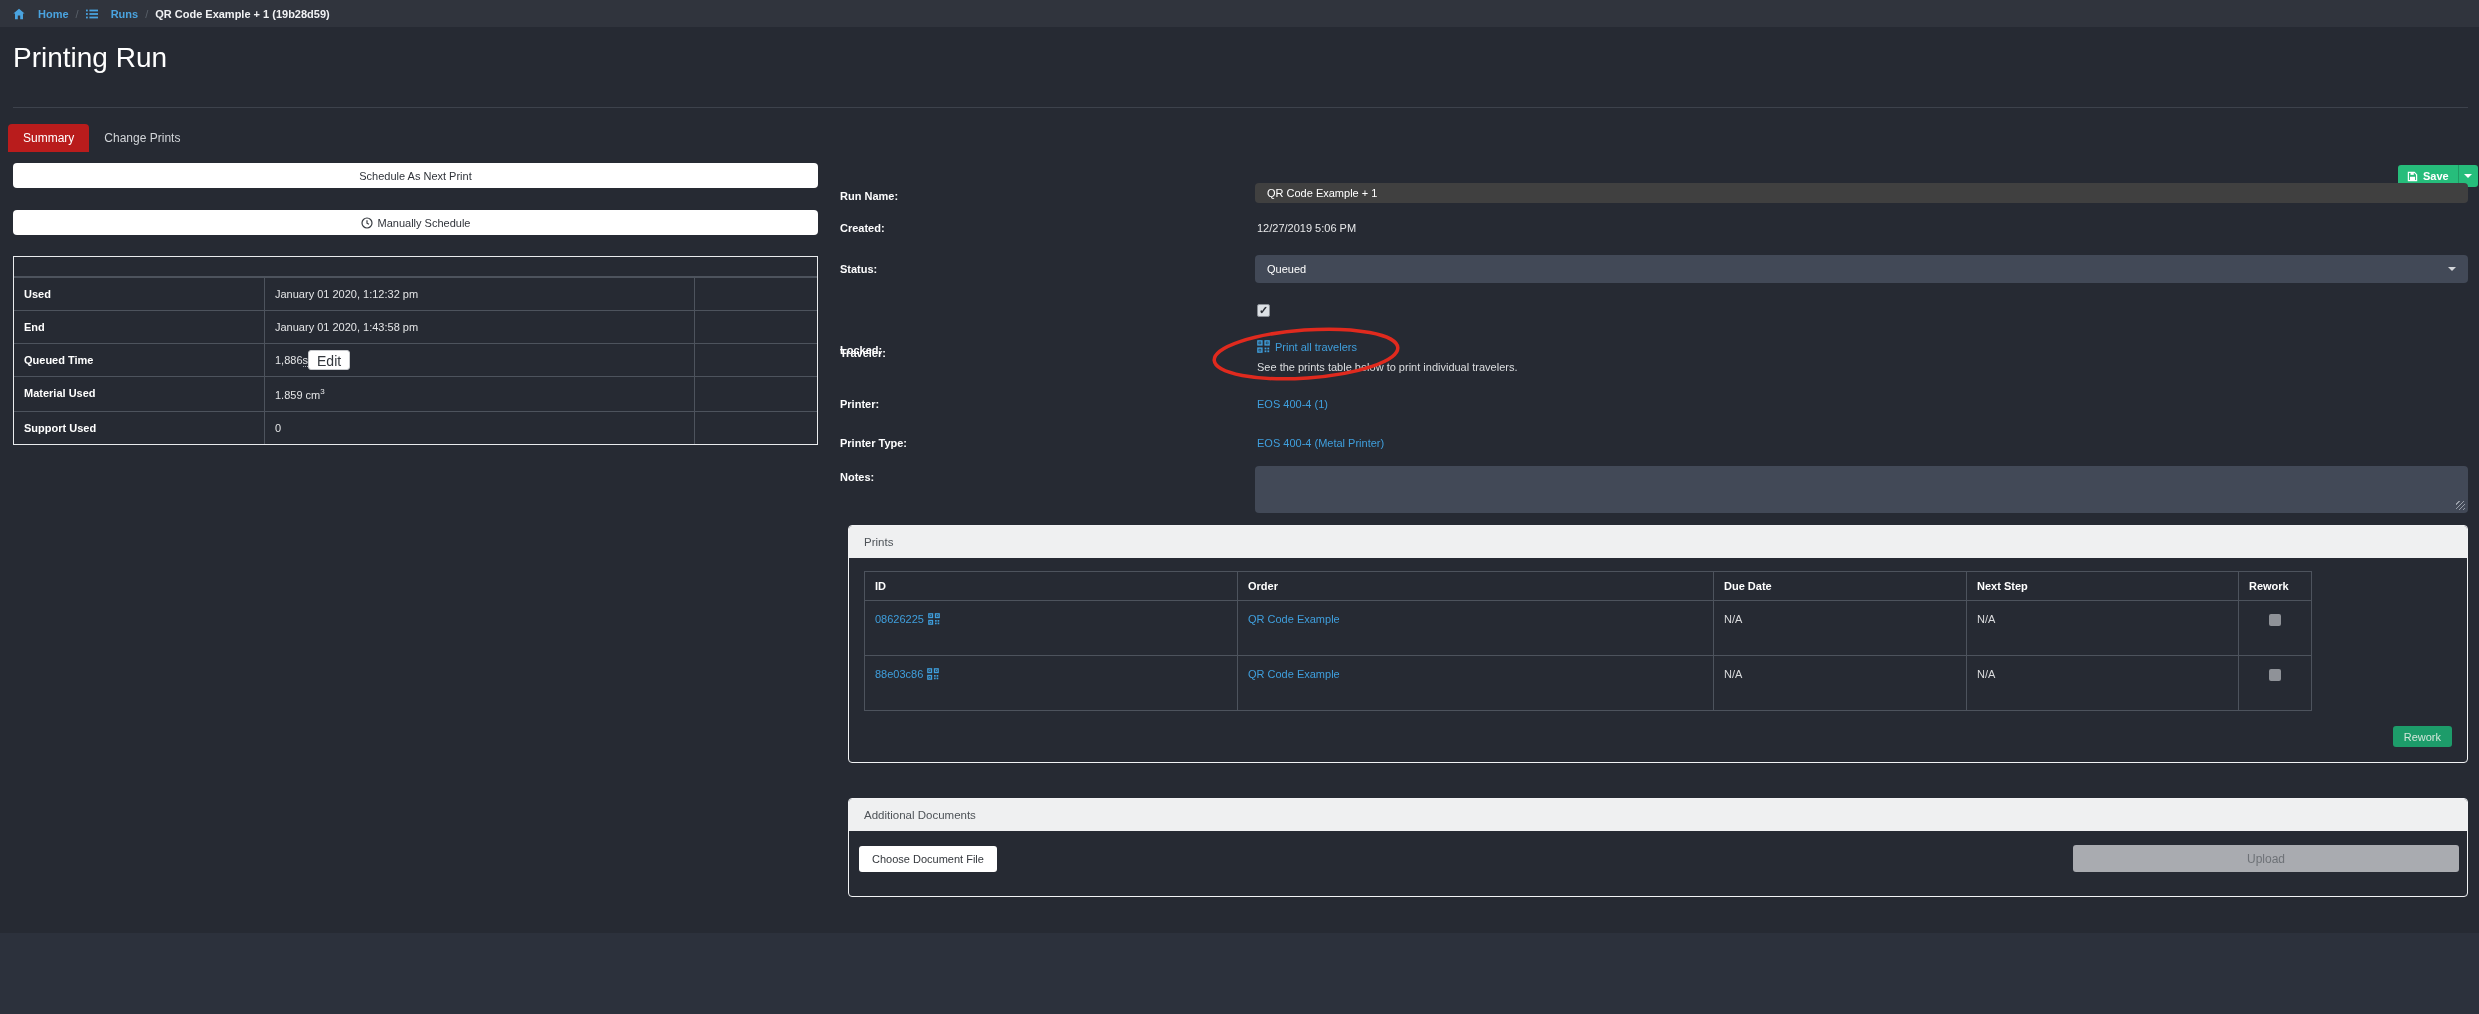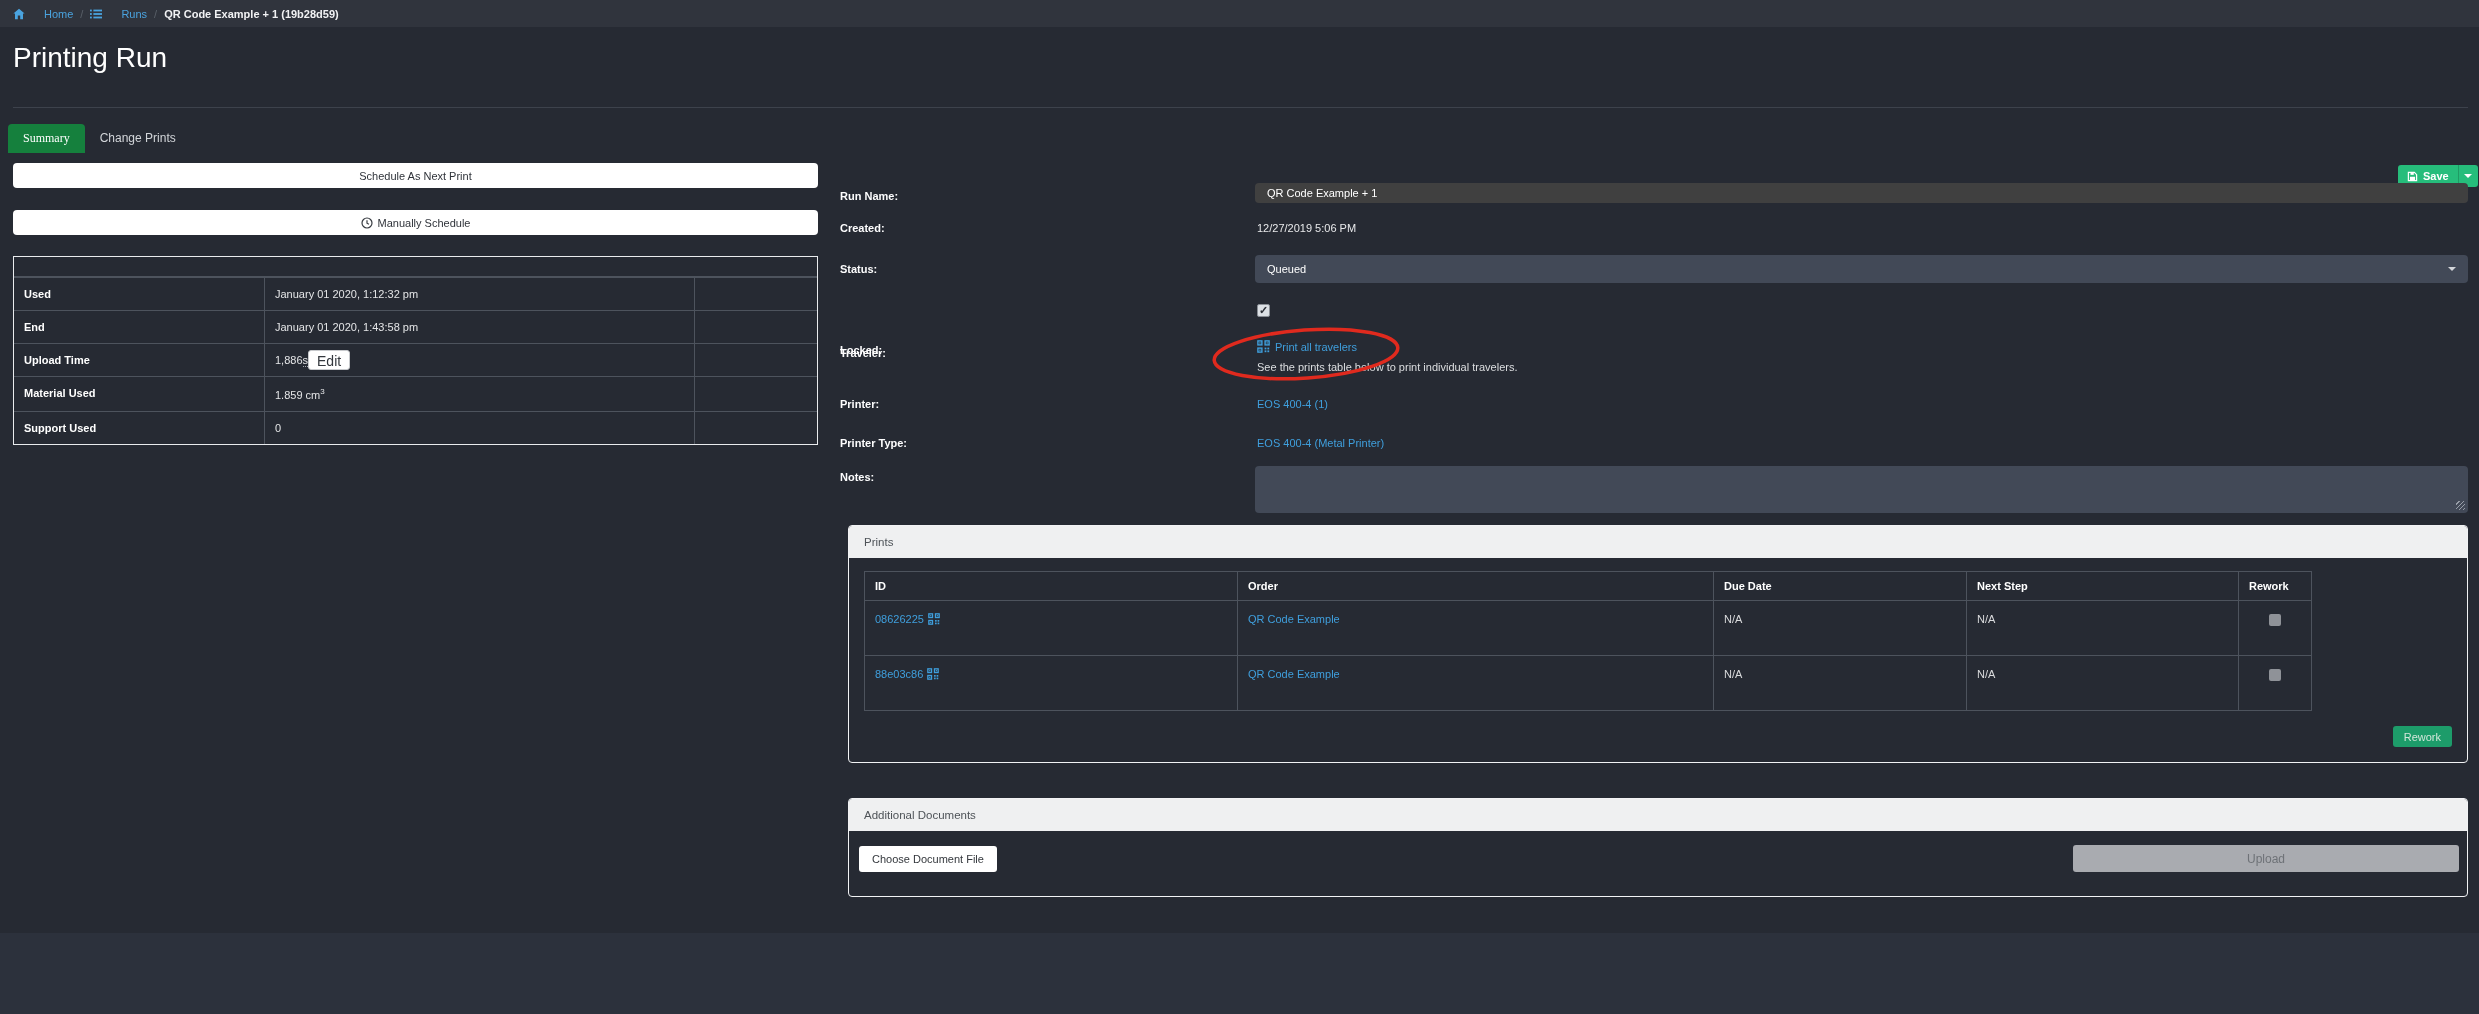--- a/index.html
+++ b/index.html
@@ -9,30 +9,30 @@
     background:#262a33; color:#e8e9eb;
     font-family:"Liberation Sans", sans-serif; font-size:11px;
   }
   a { text-decoration:none; }
 
   
   .topbar {
     position:absolute; left:0; top:0; width:2479px; height:27px;
     background:#30343d; display:flex; align-items:center; padding-left:13px; gap:7px;
   }
-  .crumb-link { color:#4aa3df; display:flex; align-items:center; gap:19px; cursor:pointer; }
+  .crumb-link { color:#4aa3df; display:flex; align-items:center; gap:13px; cursor:pointer;font-weight:bold; }
   .crumb-sep { color:#596069; }
   .crumb-current { color:#f1f2f4; font-weight:600; }
 
   
   .page-title { position:absolute; left:13px; top:42px; font-size:28px; font-weight:400; color:#ffffff; }
   .title-divider { position:absolute; left:13px; right:11px; top:107px; border-top:1px solid #3d424c; }
   .tabs { position:absolute; left:8px; top:124px; display:flex; font-size:12px; }
   .tab { padding:7px 15px; color:#d2d5d9; border-radius:4px 4px 0 0; cursor:pointer; }
-  .tab.active { background:#15803d; color:#ffffff;font-family:Liberation Serif, serif; }
+  .tab.active { background:#b91c1c; color:#ffffff; }
 
   
   .btn-white {
     position:absolute; left:13px; width:805px; height:25px;
     background:#ffffff; border:none; border-radius:4px;
     color:#2f333a; font-size:11px; display:flex; align-items:center; justify-content:center; gap:5px;
     cursor:pointer;
   }
   #btn-schedule-next { top:163px; }
   #btn-manually { top:210px; }
@@ -211,21 +211,21 @@
     <div class="et-cell c3"></div>
   </div>
 
   <div class="et-row body">
     <div class="et-cell c1 et-label">End</div>
     <div class="et-cell c2">January 01 2020, 1:43:58 pm</div>
     <div class="et-cell c3"></div>
   </div>
 
   <div class="et-row body">
-    <div class="et-cell c1 et-label">Upload Time</div>
+    <div class="et-cell c1 et-label">Queued Time</div>
     <div class="et-cell c2 et-flex">
       <span>1,886</span>
       <span class="dotted-unit">s</span>
       <button class="btn-edit">Edit</button>
     </div>
     <div class="et-cell c3"></div>
   </div>
 
   <div class="et-row body">
     <div class="et-cell c1 et-label">Material Used</div>

